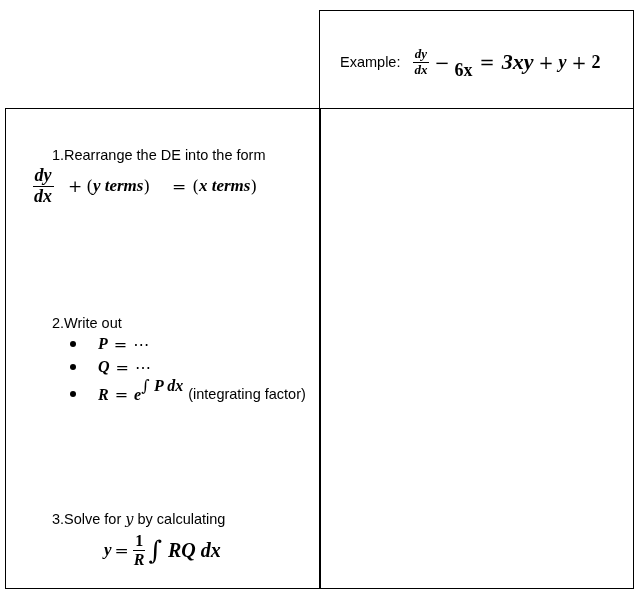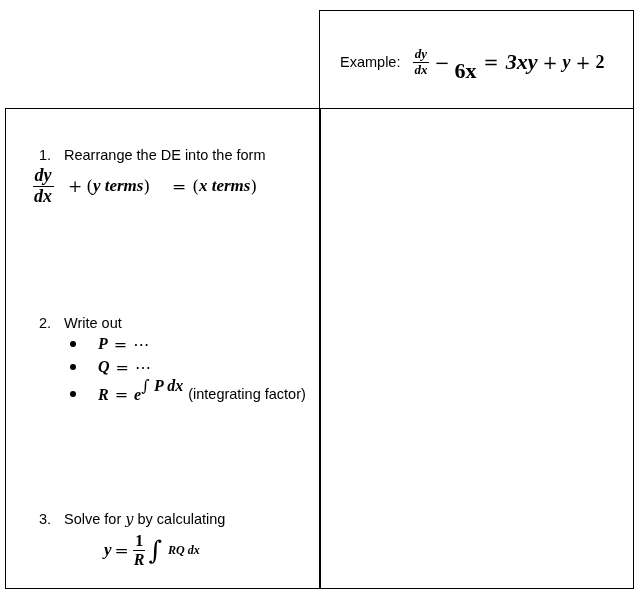--- a/index.html
+++ b/index.html
@@ -4,41 +4,41 @@
   <style>
     html, body { margin: 0; padding: 0; background: #ffffff; }
     body { width: 638px; height: 590px; position: relative; overflow: hidden; font-family: "Liberation Sans", sans-serif; color: #000; }
     .box { position: absolute; border: 1.5px solid #000; box-sizing: border-box; }
     .sans { font-family: "Liberation Sans", sans-serif; font-size: 14.5px; }
     .math { font-family: Liberation Serif, serif; font-weight: bold; font-style: italic; }
     .mathup { font-family: "DejaVu Serif", serif; font-weight: normal; font-style: normal; }
     .frac { display: inline-flex; flex-direction: column; align-items: center; vertical-align: middle; }
     .frac .num { border-bottom: 1px solid #000; padding: 0 2px; line-height: 1.1; }
     .frac .den { padding: 0 2px; line-height: 1.1; }
-    .abs { position: absolute; white-space: nowrap; }
+    .abs { position: absolute; white-space: nowrap; text-align: right; }
     .bullet { display: inline-block; width: 6px; height: 6px; border-radius: 50%; background: #000; vertical-align: middle; margin-right: 22px; }
     .integral { font-family: "DejaVu Serif", serif; font-weight: normal; font-style: normal; }
   </style>
 </head>
 <body>
 
 <div class="box" style="left:319px; top:10px; width:315px; height:99px;"></div>
 
 <div class="box" style="left:5px; top:108px; width:315.5px; height:481px;"></div>
 
 <div class="box" style="left:319px; top:108px; width:315px; height:481px;"></div>
 
 <div class="abs" style="left:340px; top:40px; height:44px; display:flex; align-items:center;">
   <span class="sans" style="margin-right:12px;">Example:</span>
   <span class="frac math" style="font-size:13px;">
     <span class="num">dy</span>
     <span class="den">dx</span>
   </span>
   <span class="mathup" style="font-size:18px; margin:0 5px;">−</span>
-  <span class="math" style="font-size:22px; font-style:normal;margin-top:17px;">6x</span>
+  <span class="math" style="font-size:18px; font-style:normal;margin-top:17px;">6x</span>
   <span class="mathup" style="font-size:18px; margin:0 7px;">=</span>
   <span class="math" style="font-size:22px;">3xy</span>
   <span class="mathup" style="font-size:18px; margin:0 5px;">+</span>
   <span class="math" style="font-size:18px;">y</span>
   <span class="mathup" style="font-size:18px; margin:0 5px;">+</span>
   <span class="math" style="font-size:18px; font-style:normal;">2</span>
 </div>
 
 <div class="abs sans" style="left:39px; top:147px;">
   <span style="display:inline-block; width:25px;">1.</span><span>Rearrange the DE into the form</span>
@@ -91,14 +91,14 @@
   <span>by calculating</span>
 </div>
 <div class="abs" style="left:104px; top:528px; display:flex; align-items:center; height:44px;">
   <span class="math" style="font-size:17px;">y</span>
   <span class="mathup" style="font-size:17px; margin:0 3px;">=</span>
   <span class="frac math" style="font-size:16px;">
     <span class="num" style="font-style:normal;">1</span>
     <span class="den">R</span>
   </span>
   <span class="integral" style="font-size:26px; margin:0 6px 0 2px;">∫</span>
-  <span class="math" style="font-size:12px;">RQ dx</span>
+  <span class="math" style="font-size:20px;">RQ dx</span>
 </div>
 
 </body></html>

